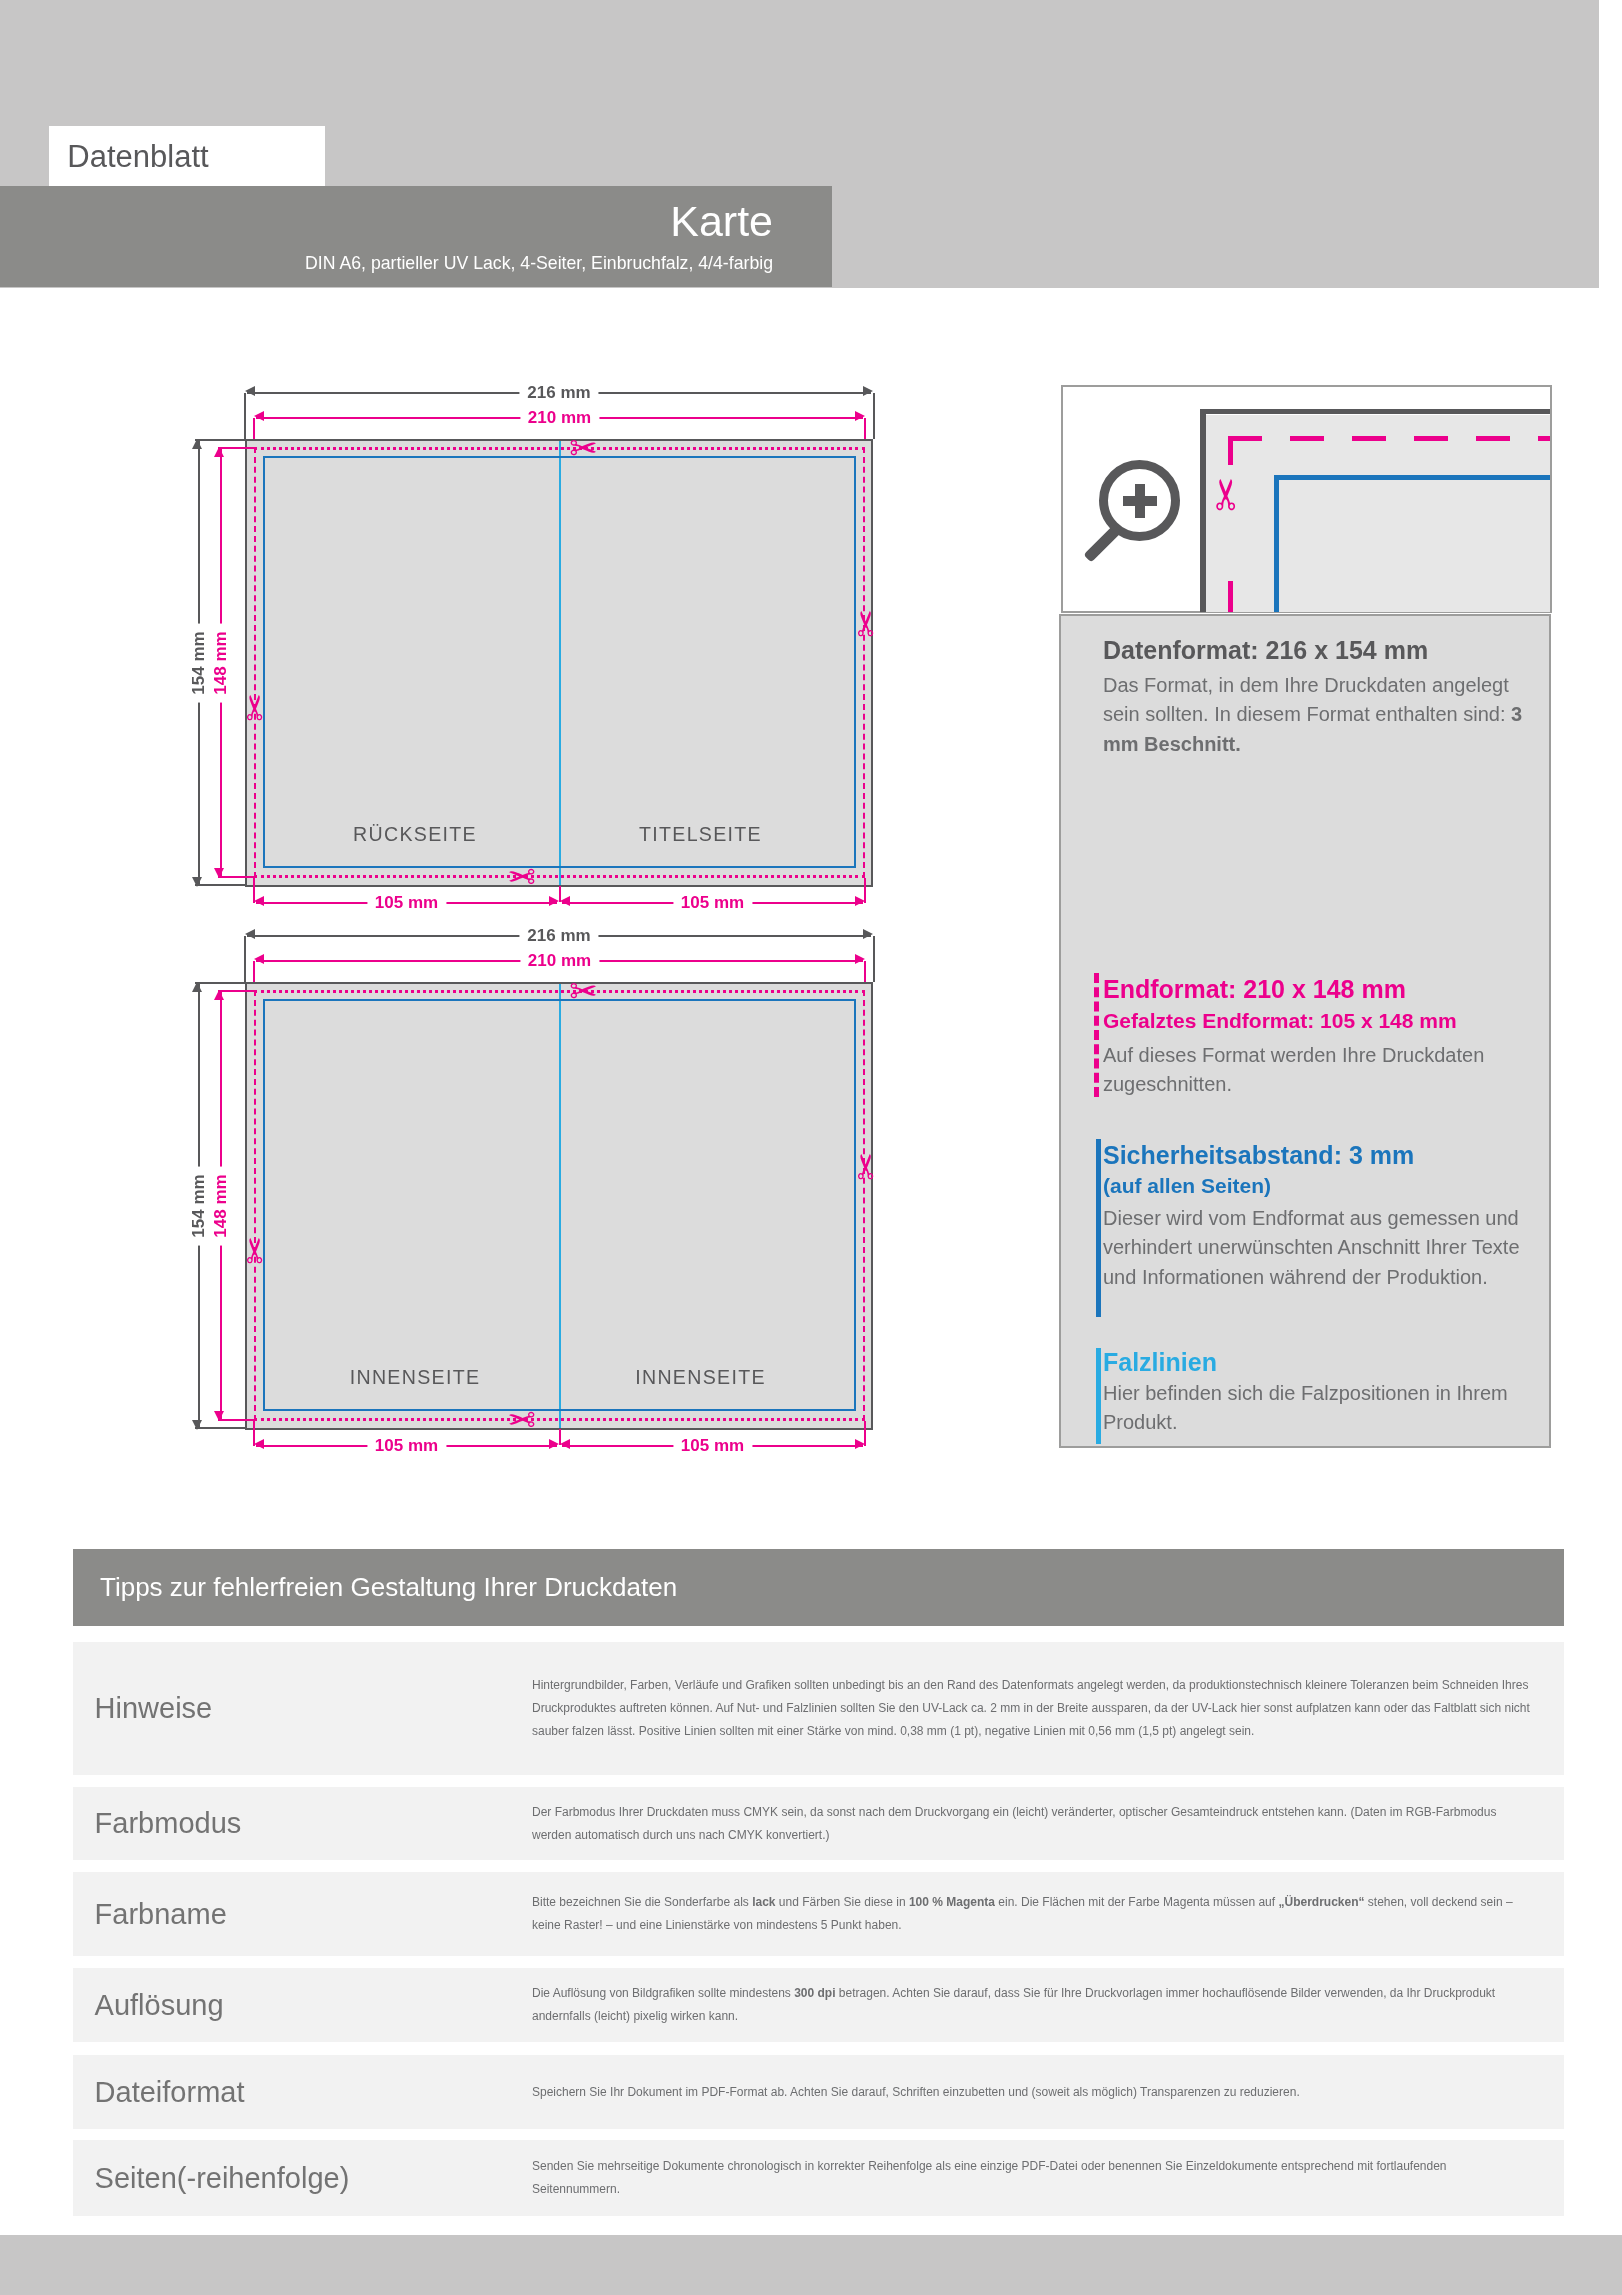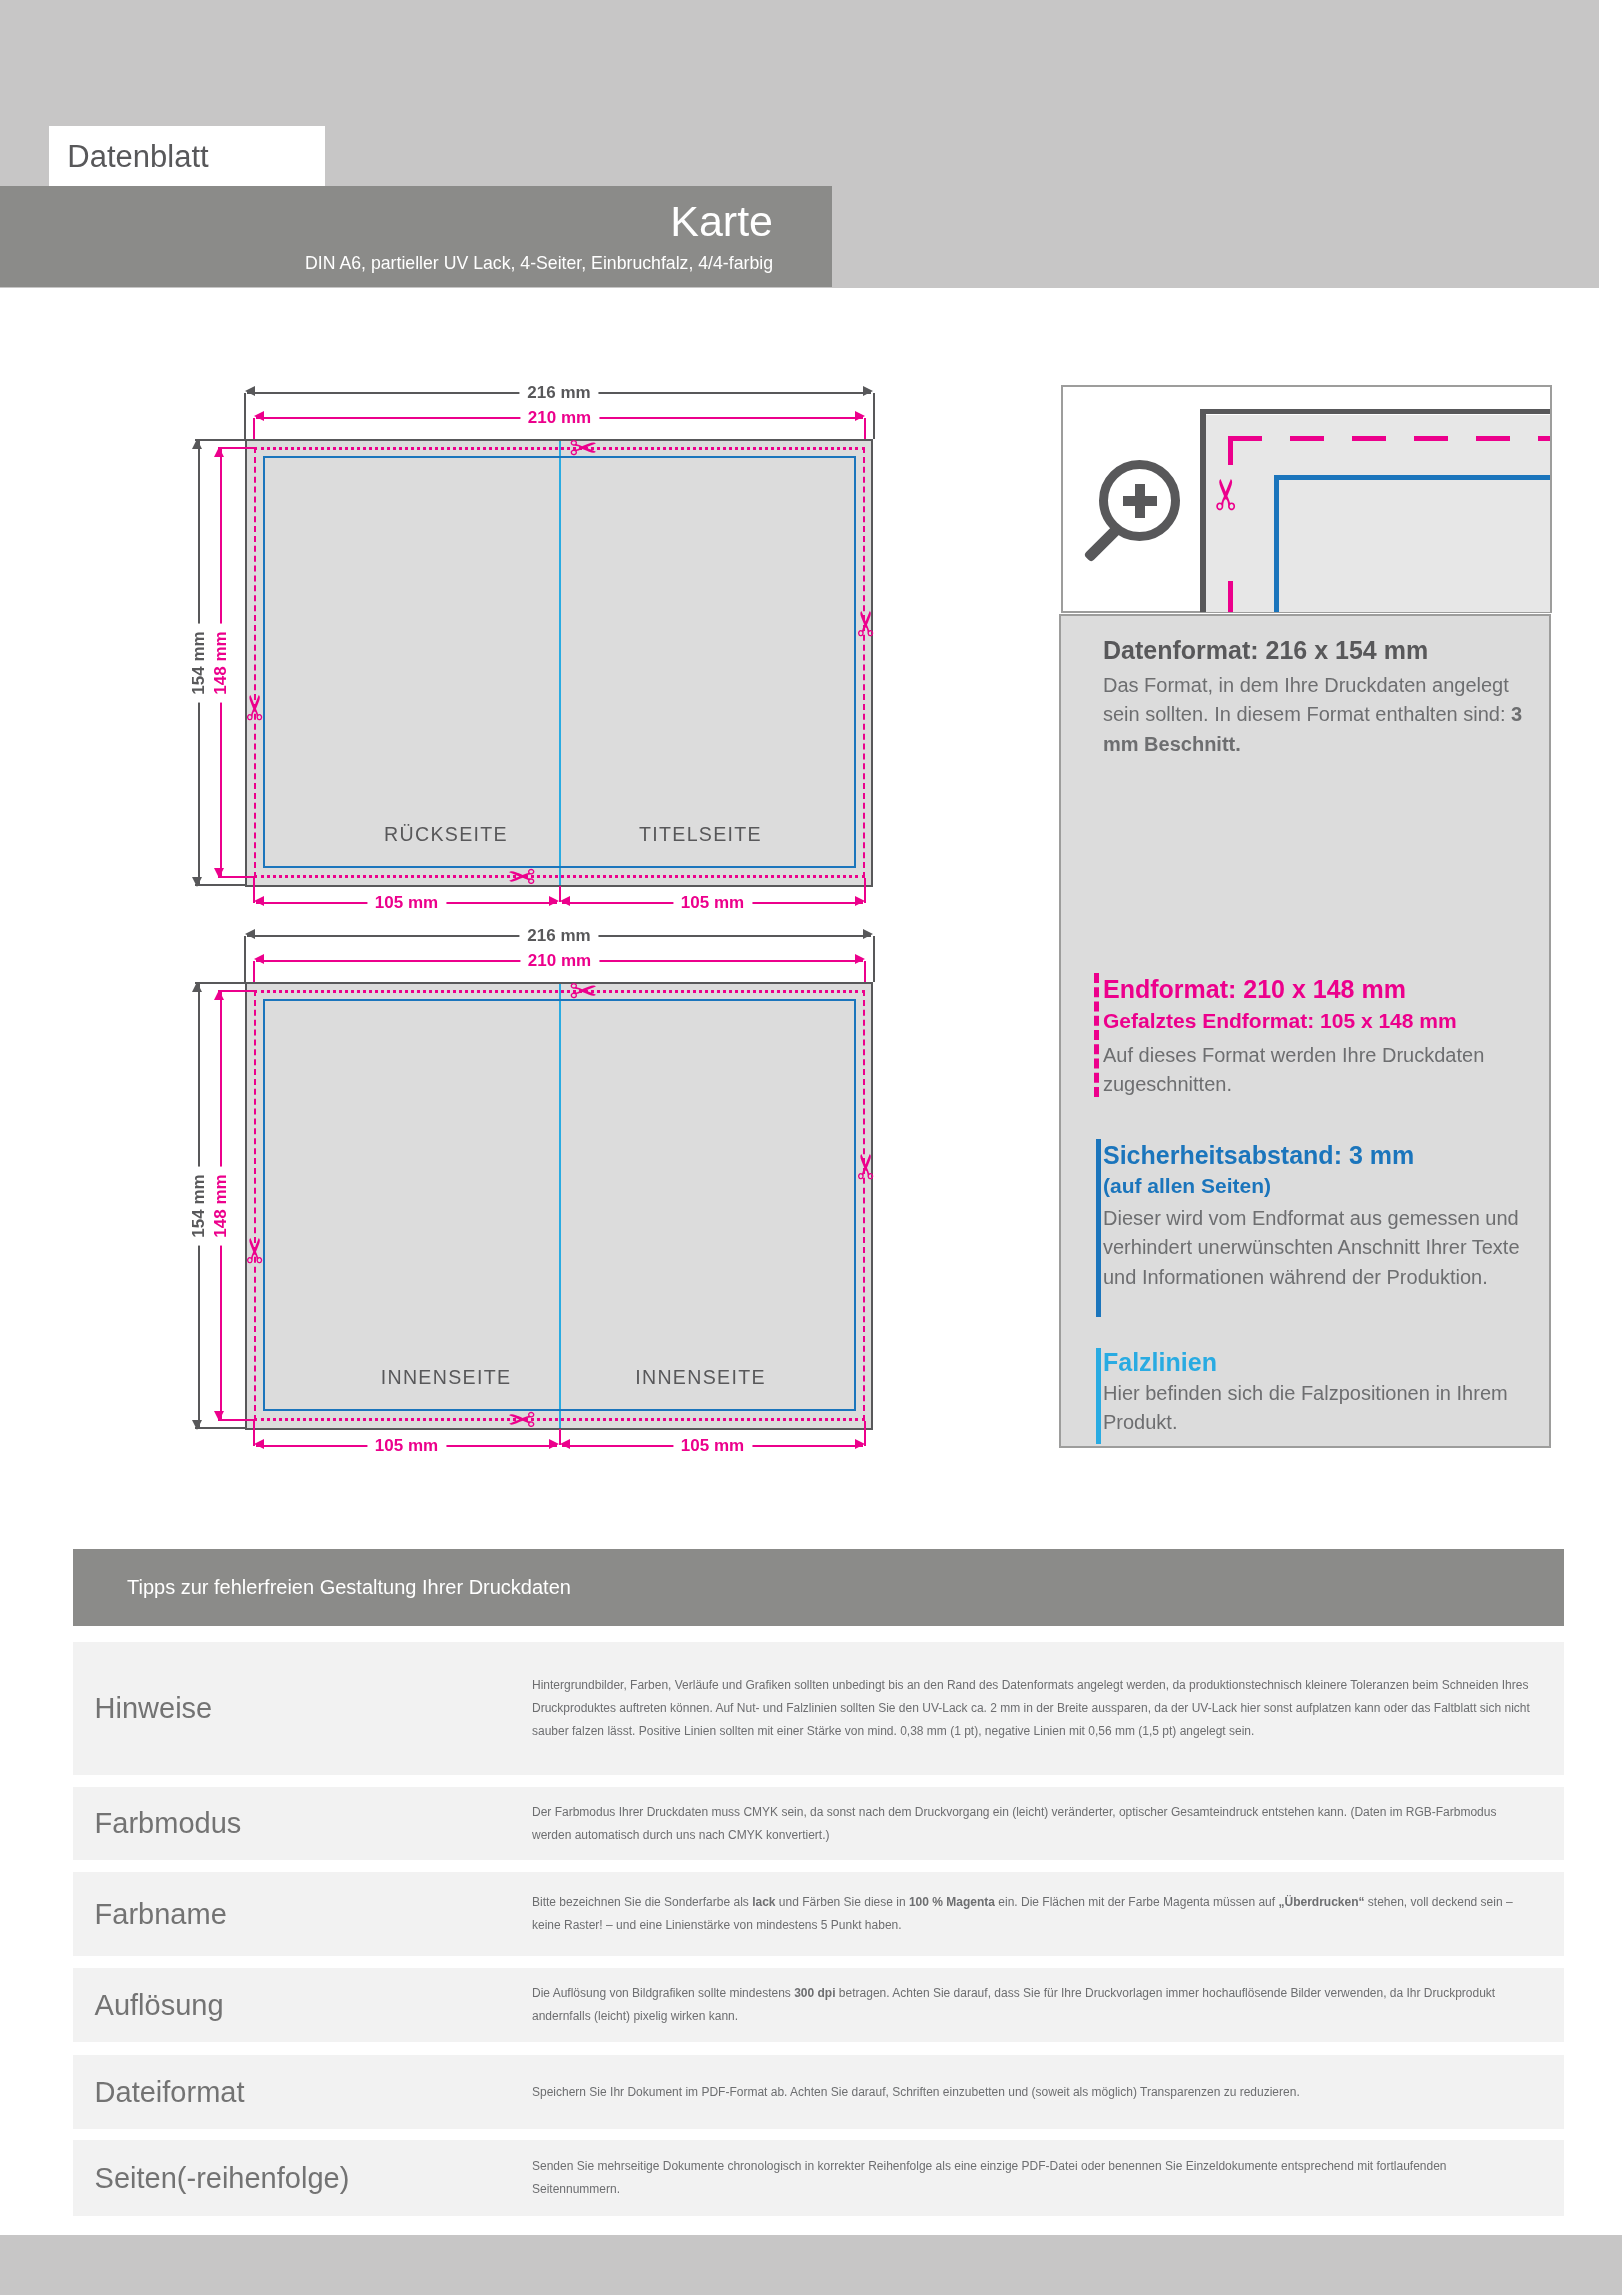--- a/index.html
+++ b/index.html
@@ -43,21 +43,21 @@
   .d-dim-w-outer{left:245px;top:0;width:628px}
   .d-dim-w-inner{left:254px;top:25px;width:611px}
   .d-dim-h-outer{left:189px;top:56px;height:448px}
   .d-dim-h-inner{left:211px;top:64px;height:431px}
   .bleed{left:245px;top:56px;width:628px;height:448px;background:#dcdcdc;border:2px solid #58585a;box-sizing:border-box}
   .trim{left:254px;top:64px;width:611px;height:431px;border-top:3.9px dotted #ec008c;border-bottom:3.9px dotted #ec008c;
         border-left:2.6px dashed #ec008c;border-right:2.6px dashed #ec008c;box-sizing:border-box}
   .safe{left:263px;top:73px;width:593px;height:412px;border:2.6px solid #1b75bc;box-sizing:border-box}
   .fold{left:559px;top:58px;width:2px;height:444px;background:#29abe2}
   .pg-label{top:440px;font-size:19.6px;letter-spacing:1.3px;color:#58585a;text-align:center}
-  .d-lab-l{left:278px;width:336px}
+  .d-lab-l{left:247px;width:336px}
   .d-lab-r{left:552px;width:297px}
   .ext{background:#58585a}
   .ext.mag{background:#ec008c}
   .e-vgl{left:244px;top:9.8px;width:2px;height:46px}
   .e-vgr{left:873px;top:9.8px;width:2px;height:46px}
   .e-vml{left:253px;top:35px;width:2px;height:29.4px}
   .e-vmr{left:864px;top:35px;width:2px;height:29.4px}
   .e-hgt{left:195px;top:56px;width:50px;height:2px}
   .e-hgb{left:195px;top:501px;width:50px;height:2px}
   .e-hmt{left:218px;top:64px;width:36px;height:2px}
@@ -101,21 +101,21 @@
   .p-t1{top:19.6px}.p-b1{top:55px}.p-b2{top:173px}
   .mk-end{left:33px;top:357px;height:124px;width:0;border-left:5.2px dashed #ec008c}
   .p-t2{top:359px}.p-s2{top:393px}.p-b3{top:425px}
   .mk-safe{left:35px;top:523px;width:5.2px;height:178px;background:#1b75bc}
   .p-t3{top:525px}.p-s3{top:558px;font-weight:normal;font-size:21.6px}.p-b4{top:588px}
   .mk-falz{left:35px;top:732px;width:5.2px;height:96px;background:#29abe2}
   .p-t4{top:732px}.p-b5{top:763px}
 
   
   .tips-band{left:73px;top:1549px;width:1491px;height:77px;background:#8b8b89;display:flex;align-items:center;
-             padding-left:54px;box-sizing:border-box;color:#fff;font-size:20px}
+             padding-left:27px;box-sizing:border-box;color:#fff;font-size:26px}
   .trow{left:73px;width:1491px;background:#f2f2f2;display:flex;align-items:center;box-sizing:border-box}
   .trow .rl{width:459px;padding-left:21.6px;box-sizing:border-box;font-size:29px;color:#737373;flex-shrink:0}
   .trow .rt{width:1004px;font-size:12px;line-height:23px;color:#6d6e70}
   #r1{top:1642px;height:133px}
   #r2{top:1787px;height:73px}
   #r3{top:1872px;height:84px}
   #r4{top:1968px;height:74px}
   #r5{top:2055px;height:74px}
   #r6{top:2140px;height:76px}
   .footer{left:0;top:2235px;width:1623px;height:60px;background:#c7c6c6}

